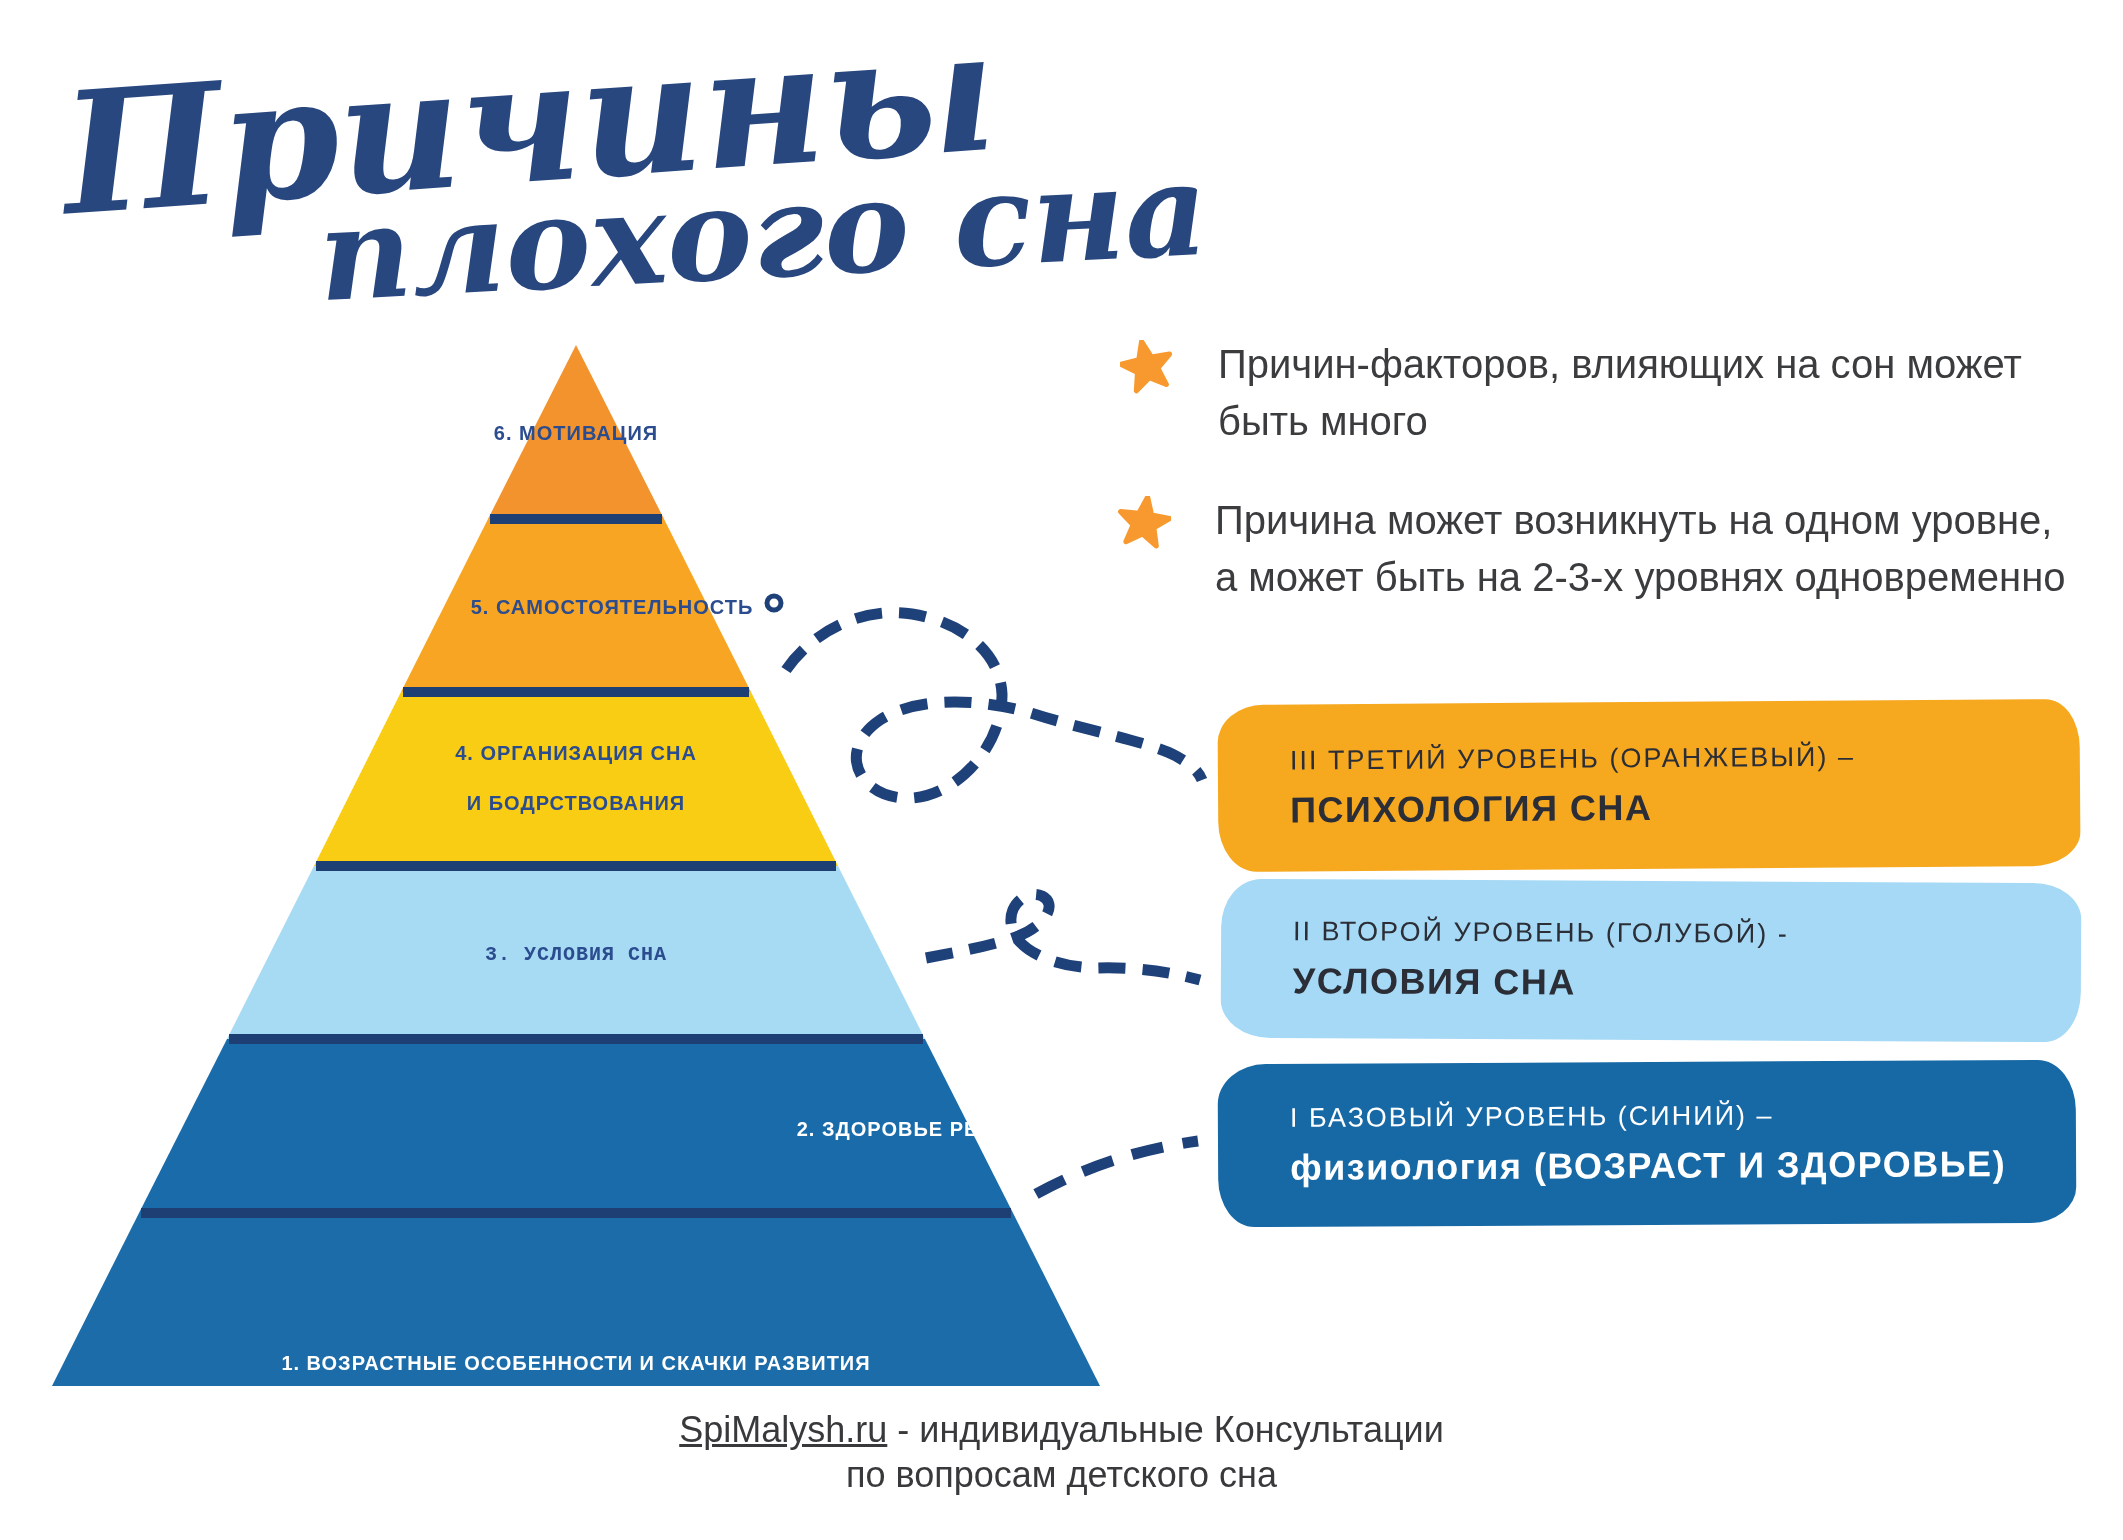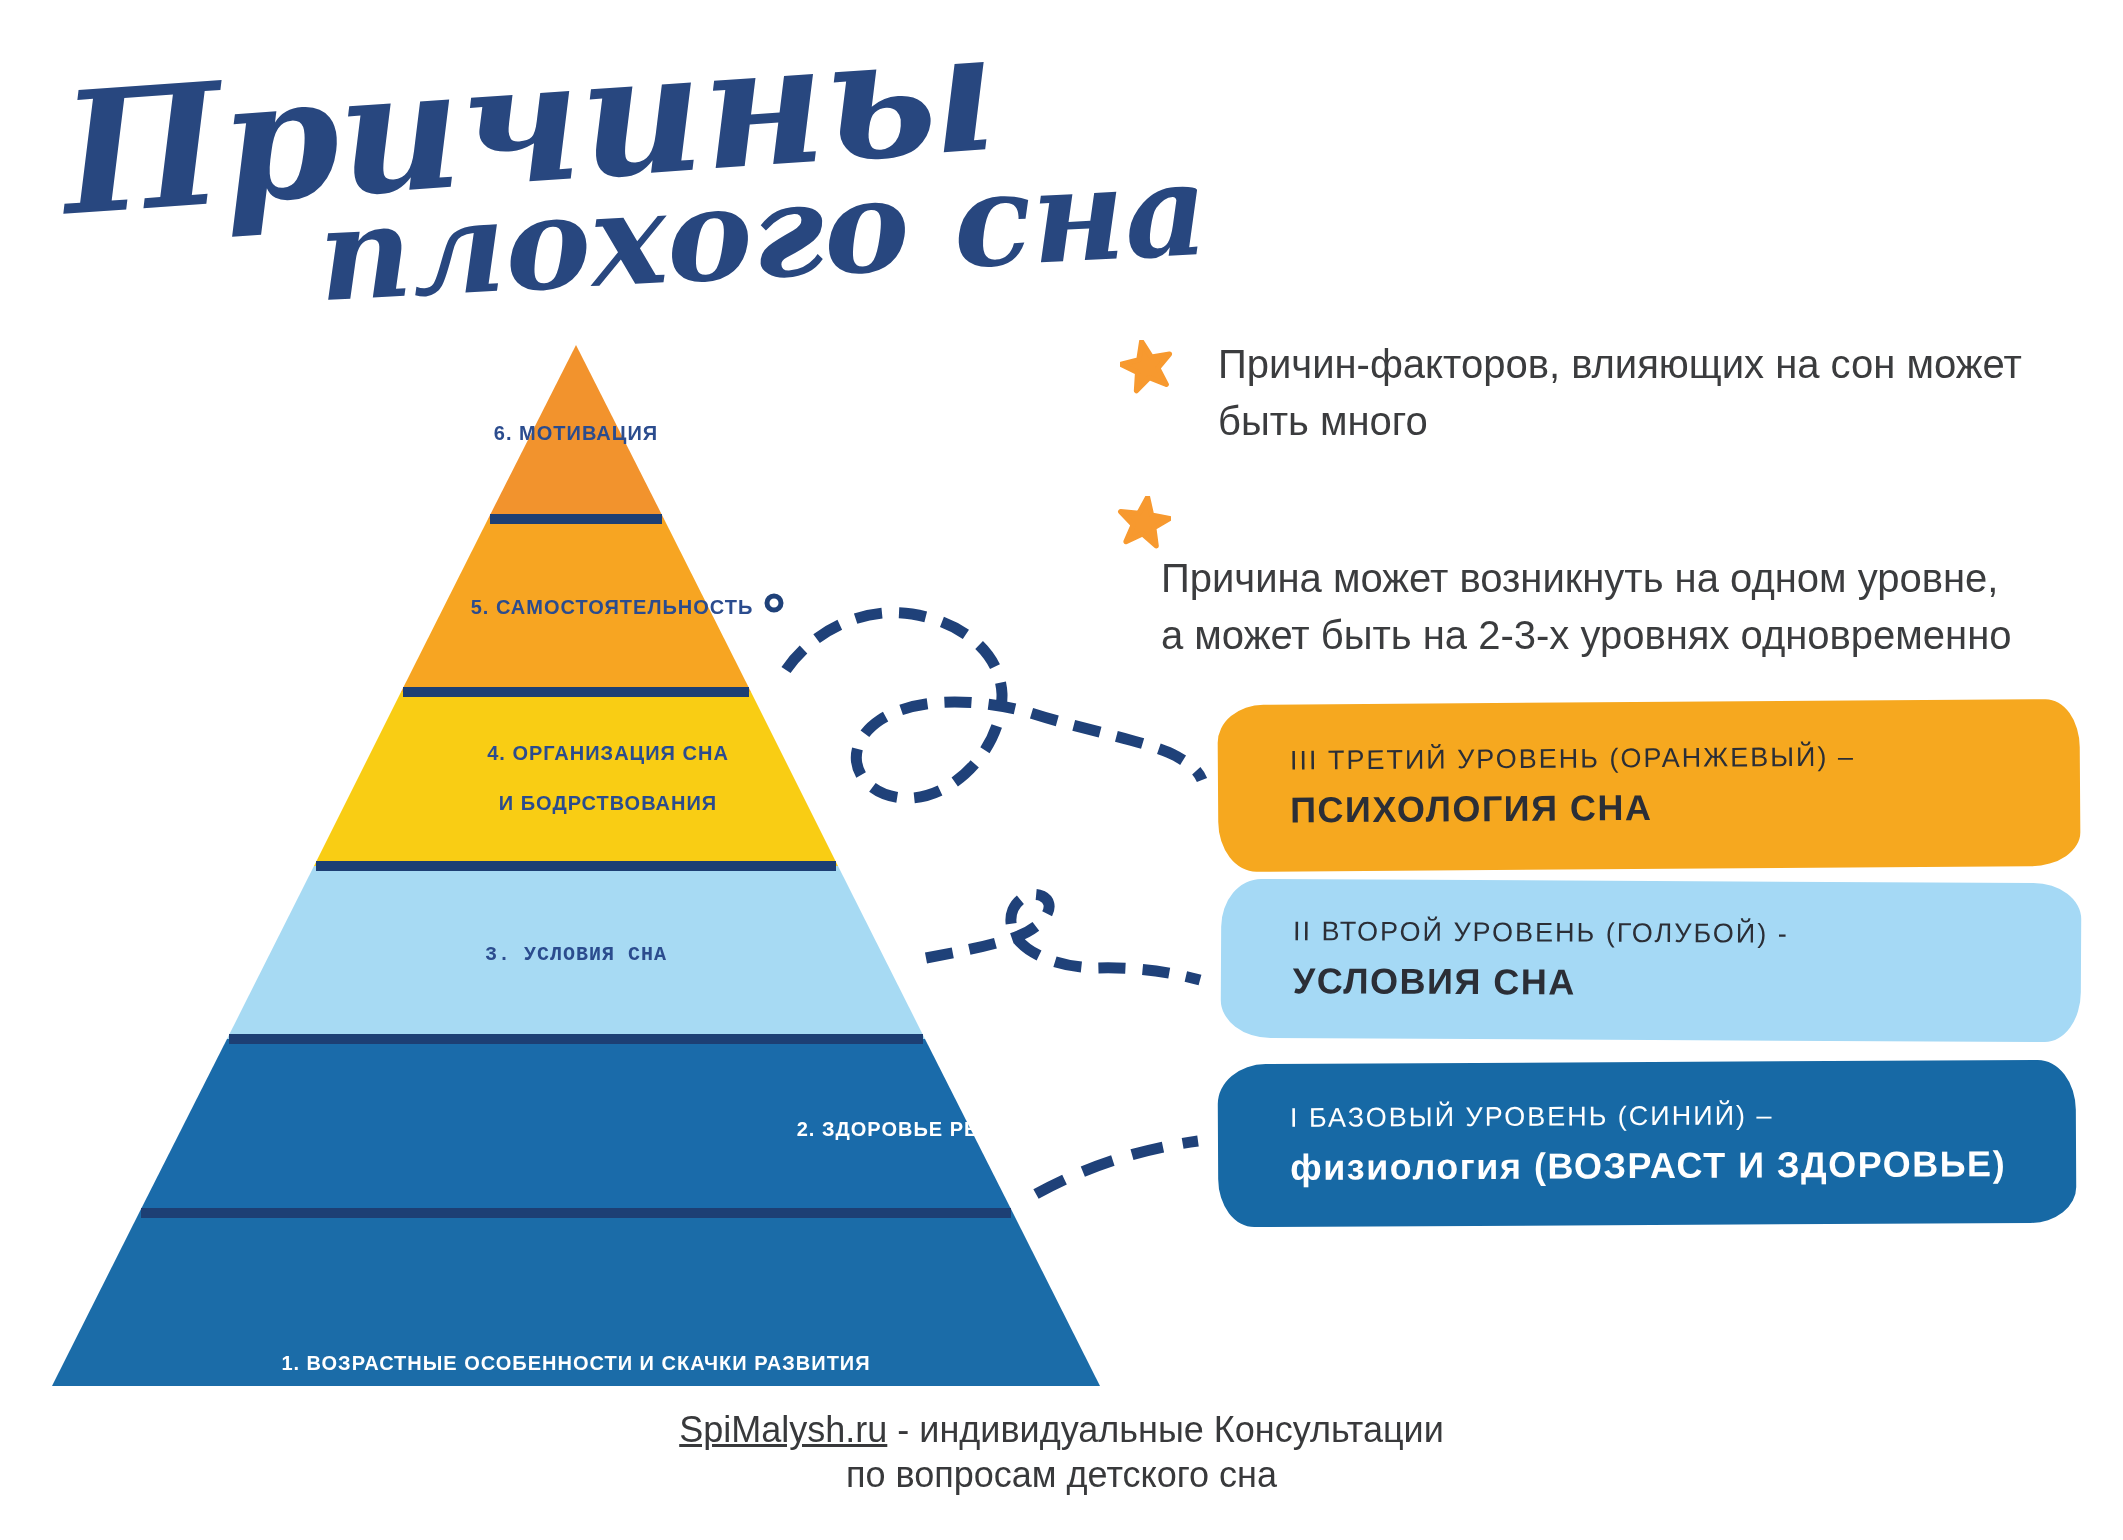--- a/index.html
+++ b/index.html
@@ -78,39 +78,39 @@
              C 920 694, 988 700, 1034 714 C 1084 730, 1150 742, 1176 756
              C 1190 764, 1198 770, 1202 780" stroke="#1F4179"></path>
     <path fill="none" stroke-width="11" stroke-dasharray="27 17" d="M 926 958 C 958 952, 990 946, 1016 937 C 1046 926, 1058 904, 1042 896
              C 1026 889, 1006 906, 1012 928 C 1018 952, 1058 968, 1098 968
              C 1138 967, 1170 972, 1200 980" stroke="#1F4179"></path>
     <path fill="none" stroke-width="11" stroke-dasharray="32 20" d="M 1036 1194 C 1080 1170, 1132 1150, 1198 1141" stroke="#1F4179"></path>
   </svg>
 
   <div class="pyr-label" style="top: 414px; color: rgb(43, 76, 142);">6. МОТИВАЦИЯ</div>
   <div class="pyr-label" style="top: 588px; color: rgb(43, 76, 142); padding-left: 36px;">5. САМОСТОЯТЕЛЬНОСТЬ</div>
-  <div class="pyr-label" style="top: 728px; color: rgb(43, 76, 142); padding-left: 32px;">
+  <div class="pyr-label" style="top: 728px; color: rgb(43, 76, 142);">
     <div class="l2">4. ОРГАНИЗАЦИЯ СНА</div>
     <div class="l2">И БОДРСТВОВАНИЯ</div>
   </div>
   <div class="pyr-label" style="top: 936px; color: rgb(43, 76, 142); font-family: Liberation Mono, monospace;">3. УСЛОВИЯ СНА</div>
   <div class="pyr-label" style="top: 1110px; color: rgb(255, 255, 255); text-align: right;">2. ЗДОРОВЬЕ РЕБЕНКА И МАМЫ</div>
   <div class="pyr-label" style="top: 1344px; color: rgb(255, 255, 255);">1. ВОЗРАСТНЫЕ ОСОБЕННОСТИ И СКАЧКИ РАЗВИТИЯ</div>
 
   <div class="note" style="left:1120px;top:336px;">
     <svg class="star" width="54" height="54" viewBox="0 0 52 52">
       <path transform="rotate(-12 26 26)" stroke-linejoin="round" stroke-width="5" d="M26 1 L32.2 17.5 L49.8 18.3 L36 29.2 L40.7 46.2 L26 36.5 L11.3 46.2 L16 29.2 L2.2 18.3 L19.8 17.5 Z" fill="#F7992F" stroke="#F7992F"></path>
     </svg>
     <div class="note-text">
       <div>Причин-факторов, влияющих на сон может</div>
       <div>быть много</div>
     </div>
   </div>
 
-  <div class="note" style="left:1117px;top:492px;flex-direction:column;">
+  <div class="note" style="left:1117px;top:492px;">
     <svg class="star" width="54" height="54" viewBox="0 0 52 52">
       <path transform="rotate(8 26 26)" stroke-linejoin="round" stroke-width="5" d="M26 1 L32.2 17.5 L49.8 18.3 L36 29.2 L40.7 46.2 L26 36.5 L11.3 46.2 L16 29.2 L2.2 18.3 L19.8 17.5 Z" fill="#F7992F" stroke="#F7992F"></path>
     </svg>
     <div class="note-text">
       <div>Причина может возникнуть на одном уровне,</div>
       <div>а может быть на 2-3-х уровнях одновременно</div>
     </div>
   </div>
 
   <div class="legend-box legend-1" style="background: rgb(246, 168, 31); color: rgb(43, 46, 54);">

